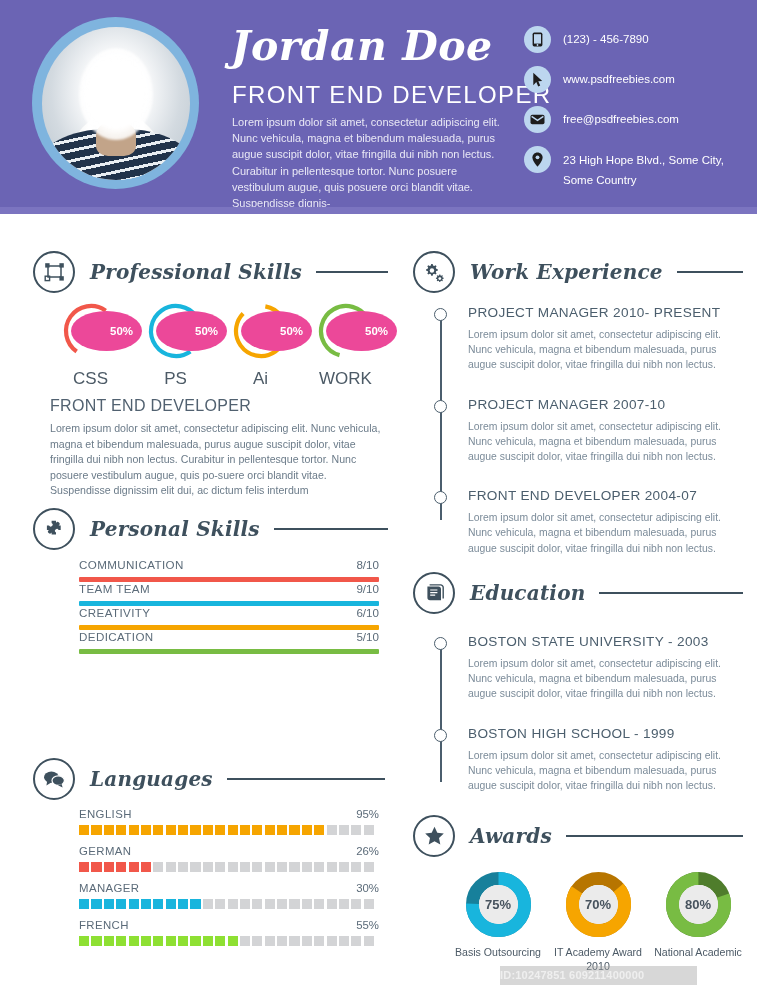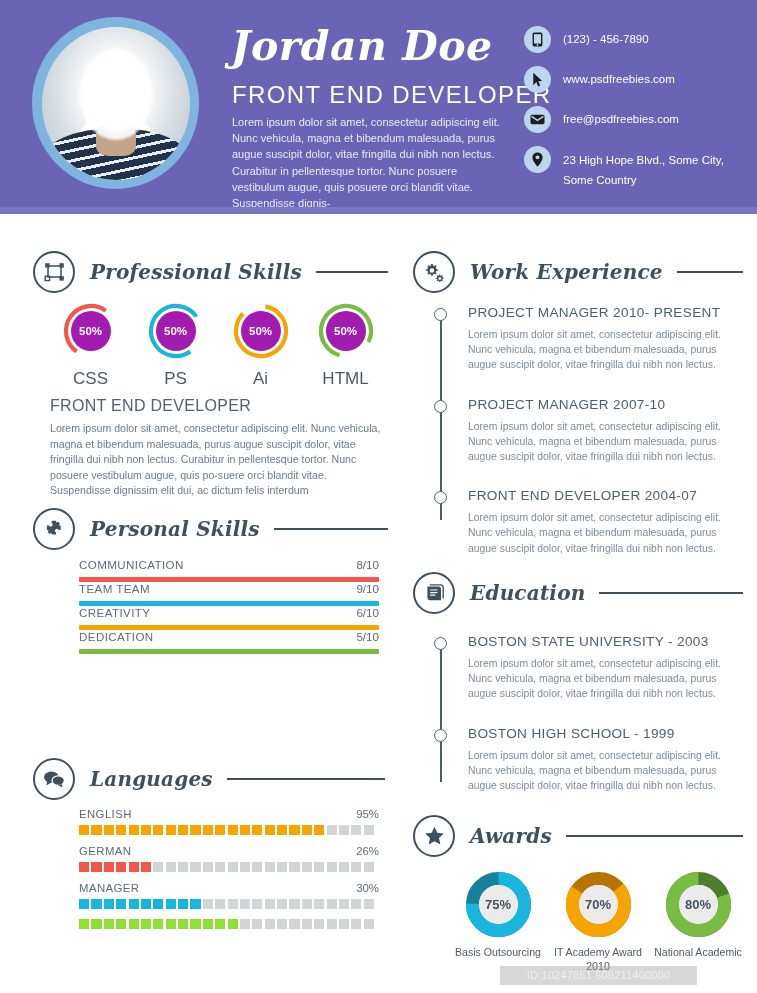--- a/index.html
+++ b/index.html
@@ -95,22 +95,22 @@
   }
   .sec-line{height:2px;background:#3e505d;margin-left:14px;flex:1 1 auto;}
 
   
   .rings{position:absolute;left:48px;top:302px;width:340px;display:flex;}
   .ring-item{width:85px;text-align:center;}
   .ring-holder{position:relative;width:58px;height:58px;margin:0 auto;}
   .ring-holder svg{position:absolute;left:0;top:0;}
   .ring-core{
     position:absolute;left:9px;top:9px;width:40px;height:40px;border-radius:50%;
-    background:#a21caf;color:#ffffff;font-size:11.5px;font-weight:bold;
-    display:flex;align-items:center;justify-content:center;
+    background:#ec4899;color:#ffffff;font-size:11.5px;font-weight:bold;
+    display:flex;align-items:center;justify-content:center;padding-left:31px;
   }
   .ring-label{margin-top:9px;font-size:17px;color:#4c5a66;}
 
   .fed-title{position:absolute;left:50px;top:397px;font-size:16px;color:#516170;letter-spacing:0.3px;}
   .fed-body{position:absolute;left:50px;top:421px;width:340px;font-size:10.6px;line-height:15.6px;color:#6b7b89;}
 
   
   .pskills{position:absolute;left:79px;top:558px;width:300px;}
   .ps-row{margin-bottom:0;}
   .ps-top{display:flex;justify-content:space-between;align-items:baseline;}
@@ -155,22 +155,22 @@
     font-family:"DejaVu Serif","Liberation Serif",serif;
     font-style:italic;font-weight:bold;font-size:20px;
     color:rgba(255,255,255,0.05);
     -webkit-text-stroke:1px #d8d8d8;
     letter-spacing:1px;white-space:nowrap;padding-left:24px;
   }
   .wm-left .cjk{font-family:"DejaVu Sans",sans-serif;font-style:normal;letter-spacing:2px;}
   .wm-id{
     position:absolute;left:500px;top:966px;width:197px;height:19px;
     background:rgba(160,160,160,0.42);
-    color:#efefef;font-size:11px;line-height:19px;text-align:center;
-    letter-spacing:0.2px;white-space:nowrap;overflow:hidden;
+    color:#efefef;font-size:11px;line-height:19px;
+    letter-spacing:0.2px;white-space:nowrap;overflow:hidden;font-weight:bold;
   }
 </style>
 </head>
 <body>
 
 <div class="page">
 
   <div class="header">
 
     <div class="avatar-wrap">
@@ -274,21 +274,21 @@
       </div>
       <div class="ring-label">Ai</div>
     </div>
     <div class="ring-item">
       <div class="ring-holder">
         <svg width="58" height="58" viewBox="0 0 58 58">
           <circle cx="29" cy="29" r="25" fill="none" stroke="#78bc43" stroke-width="4.2" stroke-dasharray="122 35" stroke-dashoffset="0" transform="rotate(105 29 29)" stroke-linecap="butt"></circle>
         </svg>
         <div class="ring-core">50%</div>
       </div>
-      <div class="ring-label">HTML</div>
+      <div class="ring-label">WORK</div>
     </div>
   </div>
 
   <div class="fed-title">FRONT END DEVELOPER</div>
   <div class="fed-body">Lorem ipsum dolor sit amet, consectetur adipiscing elit. Nunc vehicula, magna et bibendum malesuada, purus augue suscipit dolor, vitae fringilla dui nibh non lectus. Curabitur in pellentesque tortor. Nunc posuere vestibulum augue, quis po-suere orci blandit vitae. Suspendisse dignissim elit dui, ac dictum felis interdum</div>
 
   <div class="sec-head" style="left:33px;top:508px;width:355px;">
     <span class="sec-ring">
       <svg width="20" height="20" viewBox="0 0 20 20">
         <path d="M7.6 1.8 h4.4 v2.1 a1.9 1.9 0 1 1 2.6 2.6 h2.1 v4.4 h-2.1 a1.9 1.9 0 1 0 -2.6 2.6 v2.1 h-4.4 v-2.1 a1.9 1.9 0 1 1 -2.6 -2.6 h-2.1 v-4.4 h2.1 a1.9 1.9 0 1 0 2.6 -2.6 z" fill="#3e505d"></path>
@@ -433,20 +433,24 @@
           <span class="lg-blk" style="background: rgb(211, 212, 214);"></span>
           <span class="lg-blk" style="background: rgb(211, 212, 214);"></span>
           <span class="lg-blk" style="background: rgb(211, 212, 214);"></span>
           <span class="lg-blk" style="background: rgb(211, 212, 214);"></span>
           <span class="lg-blk" style="background: rgb(211, 212, 214);"></span>
           <span class="lg-blk" style="background: rgb(211, 212, 214);"></span>
           <span class="lg-blk" style="background: rgb(211, 212, 214);"></span>
         </div>
     </div>
     <div class="lg-row">
+      <div class="lg-top">
+        <span class="lg-name">FRENCH</span>
+        <span class="lg-val">55%</span>
+      </div>
       <div class="lg-blocks">
           <span class="lg-blk" style="background: rgb(142, 224, 51);"></span>
           <span class="lg-blk" style="background: rgb(142, 224, 51);"></span>
           <span class="lg-blk" style="background: rgb(142, 224, 51);"></span>
           <span class="lg-blk" style="background: rgb(142, 224, 51);"></span>
           <span class="lg-blk" style="background: rgb(142, 224, 51);"></span>
           <span class="lg-blk" style="background: rgb(142, 224, 51);"></span>
           <span class="lg-blk" style="background: rgb(142, 224, 51);"></span>
           <span class="lg-blk" style="background: rgb(142, 224, 51);"></span>
           <span class="lg-blk" style="background: rgb(142, 224, 51);"></span>

